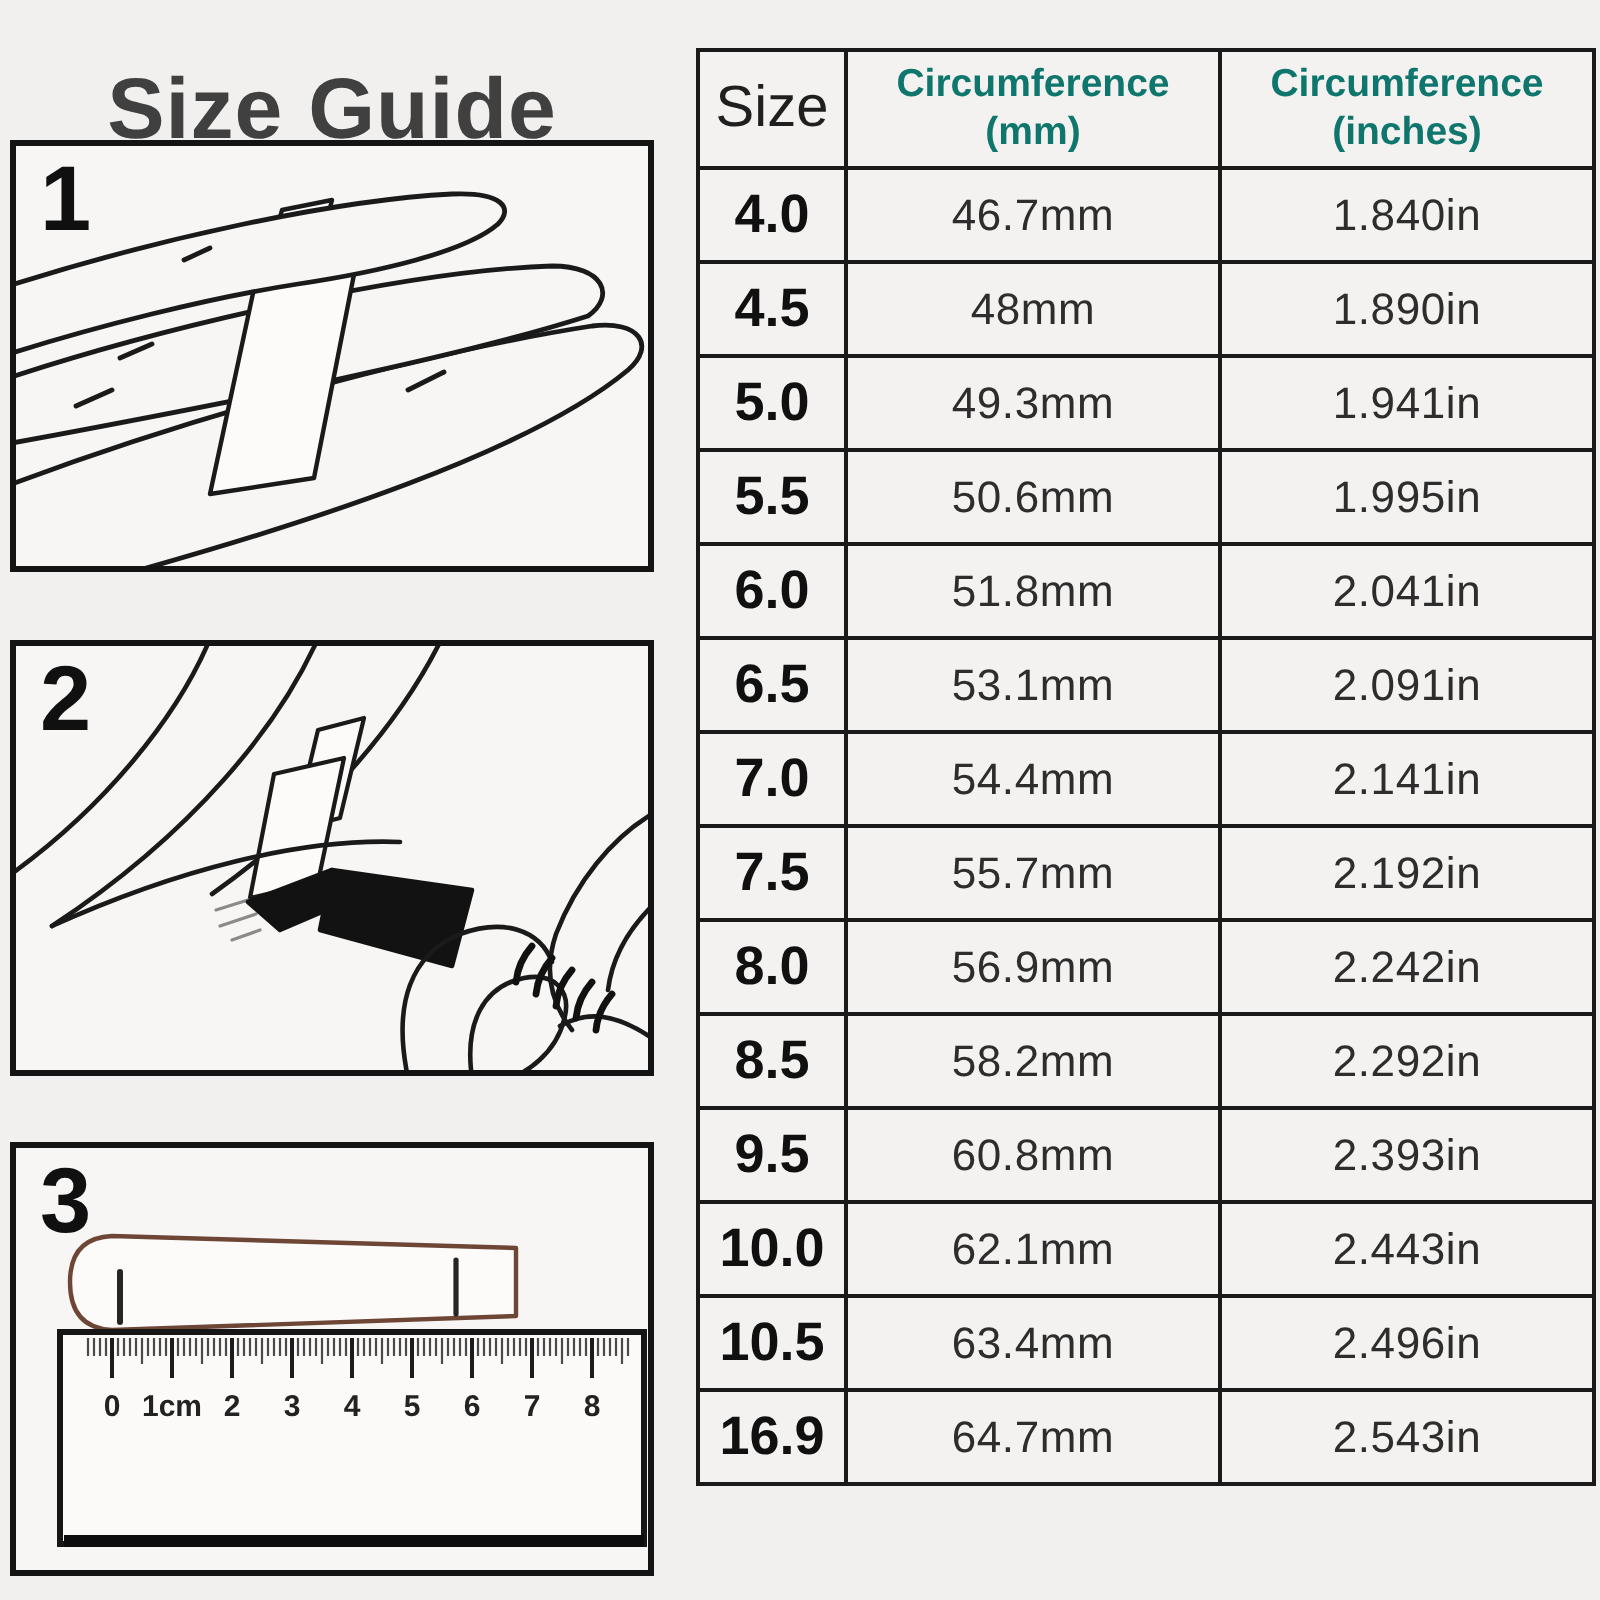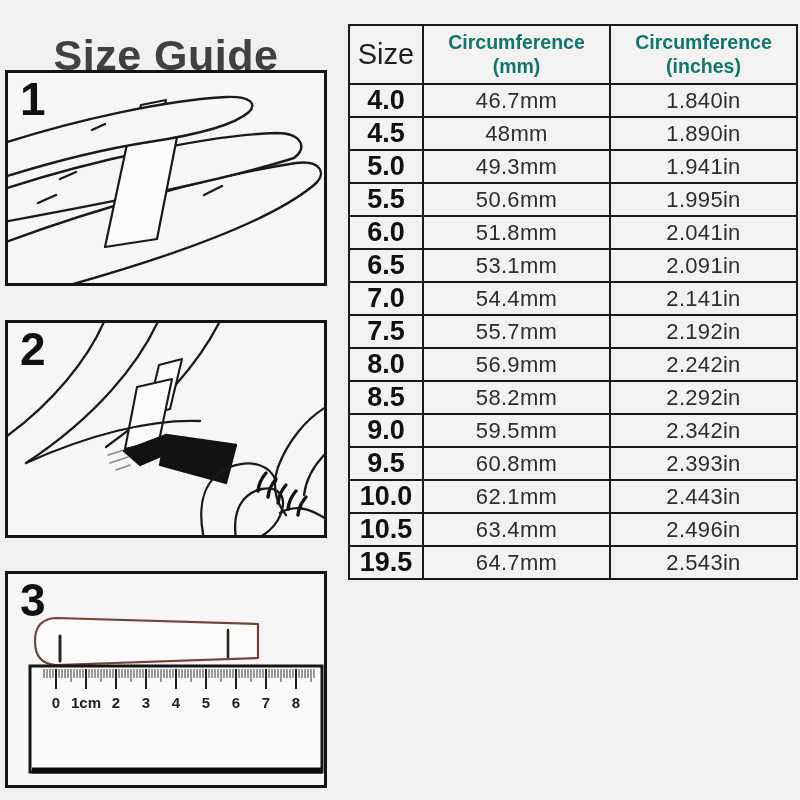--- a/index.html
+++ b/index.html
@@ -48,21 +48,21 @@
   }
   .size-table col.col-size{width:74px;}
   .size-table col.col-mm{width:187px;}
   .size-table col.col-in{width:187px;}
   .size-table th,.size-table td{
     border:2.4px solid #1a1a1a;
     text-align:center;vertical-align:middle;padding:0;
     overflow:hidden;white-space:nowrap;
   }
   .size-table thead tr{height:59px;}
-  .size-table tbody tr{height:33px;}
+  .size-table tbody tr{height:47px;}
   .th-size{font-size:29px;font-weight:500;color:#1f1f1f;}
   .th-circ{font-size:19.5px;font-weight:700;line-height:1.2;color:#0f766e;border-radius:17px;}
   .c-size{font-size:27px;font-weight:700;color:#101010;}
   .c-val{font-size:22px;font-weight:400;color:#2d2d2d;letter-spacing:.3px;}
 </style>
 </head>
 <body>
 
 <h1 class="page-title">Size Guide</h1>
 
@@ -314,38 +314,33 @@
         <td class="c-size">8.0</td>
         <td class="c-val">56.9mm</td>
         <td class="c-val">2.242in</td>
       </tr>
       <tr>
         <td class="c-size">8.5</td>
         <td class="c-val">58.2mm</td>
         <td class="c-val">2.292in</td>
       </tr>
       <tr>
-        <td class="c-size">9.0</td>
-        <td class="c-val">59.5mm</td>
-        <td class="c-val">2.342in</td>
-      </tr>
-      <tr>
         <td class="c-size">9.5</td>
         <td class="c-val">60.8mm</td>
         <td class="c-val">2.393in</td>
       </tr>
       <tr>
         <td class="c-size">10.0</td>
         <td class="c-val">62.1mm</td>
         <td class="c-val">2.443in</td>
       </tr>
       <tr>
         <td class="c-size">10.5</td>
         <td class="c-val">63.4mm</td>
         <td class="c-val">2.496in</td>
       </tr>
       <tr>
-        <td class="c-size">19.5</td>
+        <td class="c-size">16.9</td>
         <td class="c-val">64.7mm</td>
         <td class="c-val">2.543in</td>
       </tr>
     </tbody>
 </table>
 
 </body></html>

